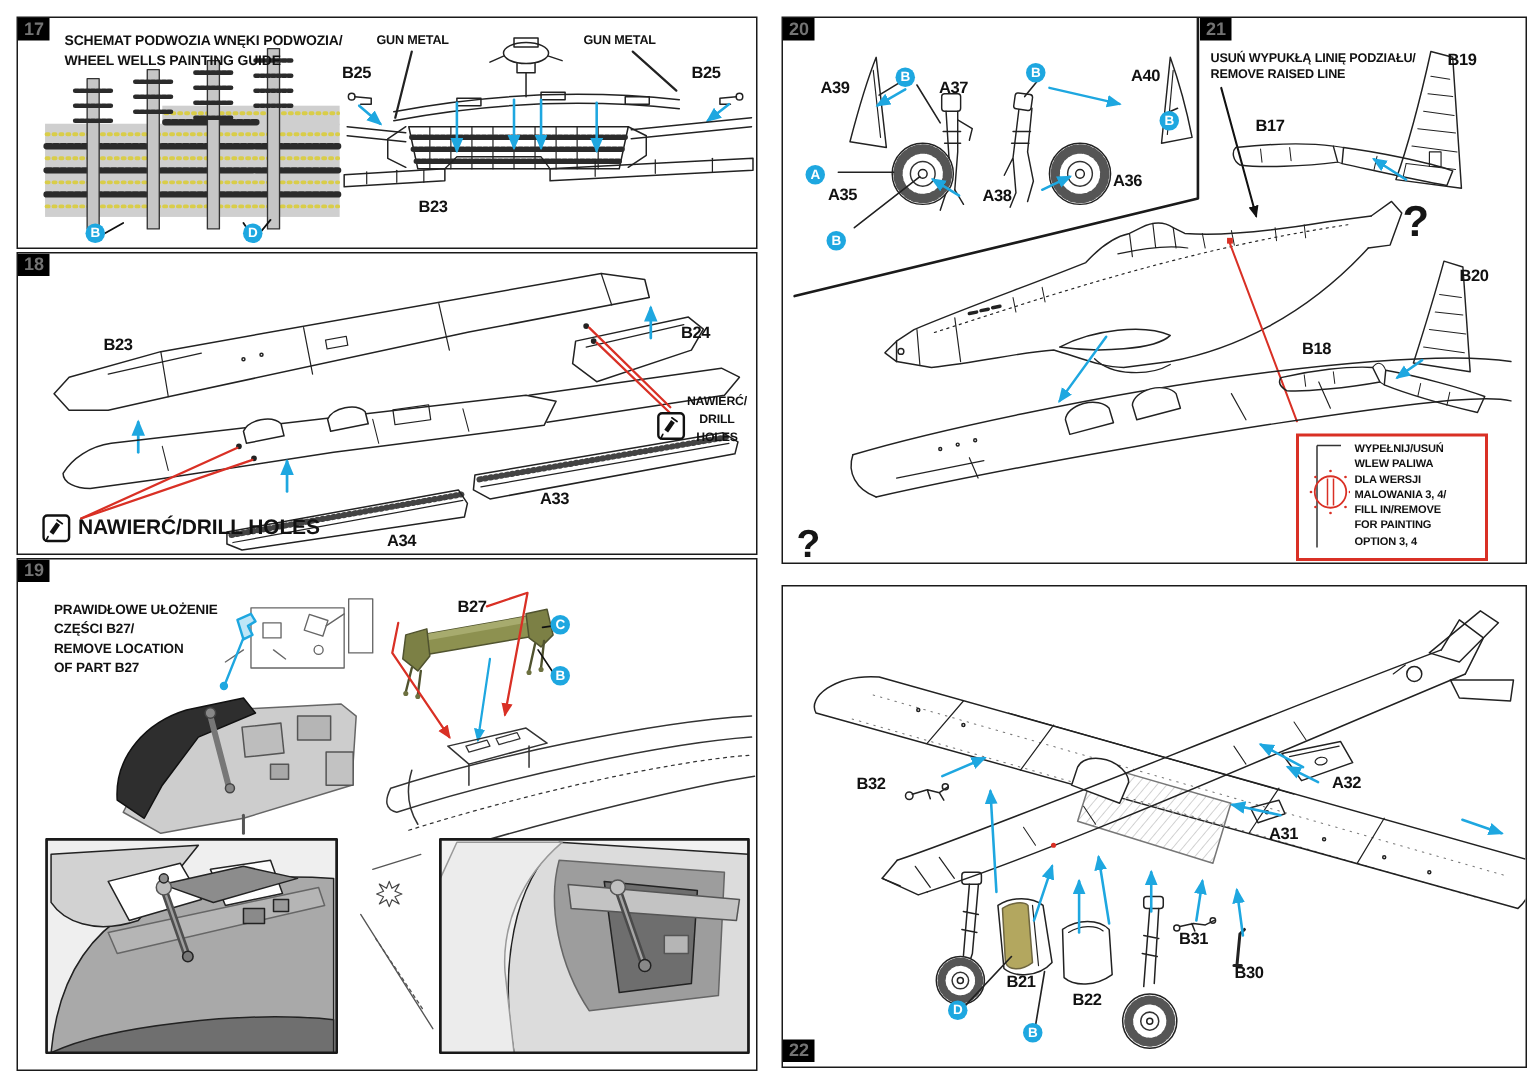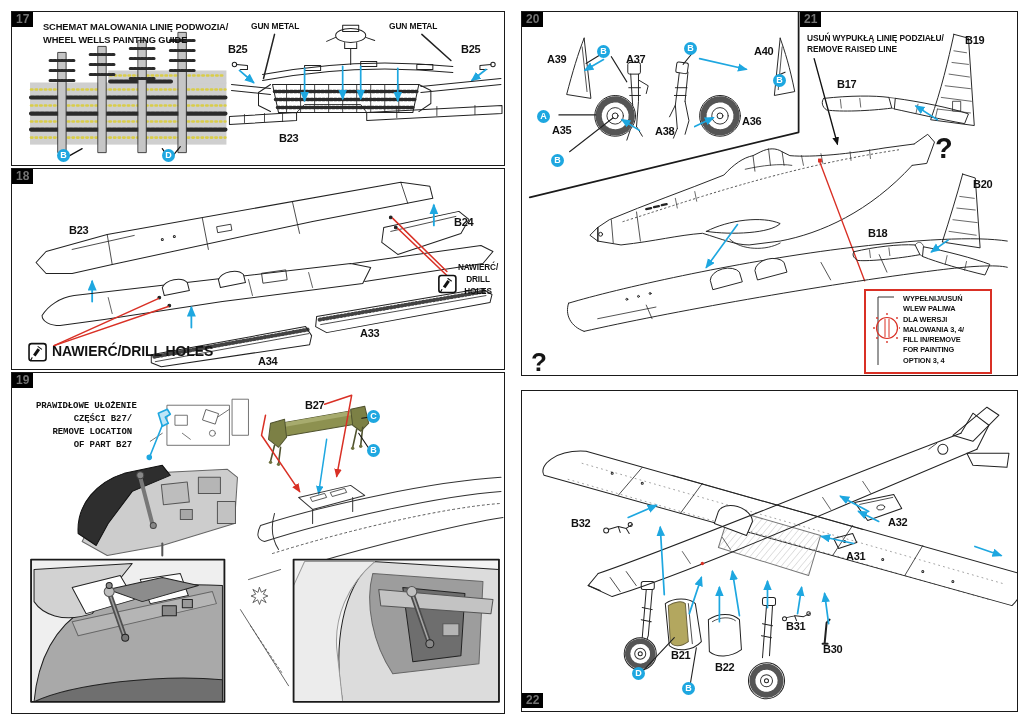--- a/index.html
+++ b/index.html
@@ -9,21 +9,21 @@
   .art{position:absolute;left:0;top:0;width:100%;height:100%;}
   .stepnum{position:absolute;background:#000;color:#737373;font-weight:bold;font-size:12px;
            line-height:15px;padding:0 4px;min-width:11px;text-align:center;z-index:6;}
   .pl{position:absolute;font-weight:bold;font-size:11px;letter-spacing:-0.3px;white-space:nowrap;z-index:4;}
   .nt{position:absolute;font-weight:bold;font-size:8.4px;line-height:11px;letter-spacing:-0.1px;white-space:nowrap;z-index:4;}
   .co{position:absolute;width:13px;height:13px;border-radius:50%;background:#1ea7e0;color:#fff;
       font-weight:bold;font-size:9px;line-height:13px;text-align:center;z-index:5;}
   .qm{position:absolute;font-weight:bold;color:#151515;z-index:4;}
   .redbox{position:absolute;border:2px solid #d93025;background:#fff;z-index:5;display:flex;padding:3px 4px;gap:3px;}
   .rbt{font-weight:bold;font-size:7.4px;line-height:10.3px;letter-spacing:-0.1px;}
-  .ralign{text-align:right;font-family:Liberation Mono, monospace;}
+  .ralign{}
 </style>
 </head>
 <body>
 
 <div class="panel" style="left:11px;top:11px;width:494px;height:155px;">
   <svg class="art" viewBox="0 0 491 152">
     <defs>
       <marker id="ab17" markerWidth="8" markerHeight="8" refX="5" refY="2.5" orient="auto">
           <path d="M0,0 L6,2.5 L0,5 Z" fill="#1ea7e0"></path>
         </marker>
@@ -123,21 +123,21 @@
           <line x1="252" y1="101" x2="252" y2="109"></line>
           <line x1="270" y1="101" x2="270" y2="109"></line>
           <line x1="384" y1="95" x2="384" y2="105"></line>
           <line x1="424" y1="94" x2="424" y2="103"></line>
           <line x1="462" y1="93" x2="462" y2="102"></line>
         </g>
     </g>
   </svg>
   <span class="stepnum" style="left:0;top:0;">17</span>
   <div class="nt" style="left:31px;top:9px;font-size:9.3px;line-height:12.5px;">
-    <div>SCHEMAT MALOWANIA LINIĘ PODWOZIA/</div>
+    <div>SCHEMAT PODWOZIA WNĘKI PODWOZIA/</div>
     <div>WHEEL WELLS PAINTING GUIDE</div>
   </div>
   <span class="nt" style="left:239px;top:9px;">GUN METAL</span>
   <span class="nt" style="left:377px;top:9px;">GUN METAL</span>
   <span class="pl" style="left:216px;top:31px;">B25</span>
   <span class="pl" style="left:449px;top:31px;">B25</span>
   <span class="pl" style="left:267px;top:120px;">B23</span>
   <span class="co" style="left:45px;top:137px;">B</span>
   <span class="co" style="left:150px;top:137px;">D</span>
 </div>

